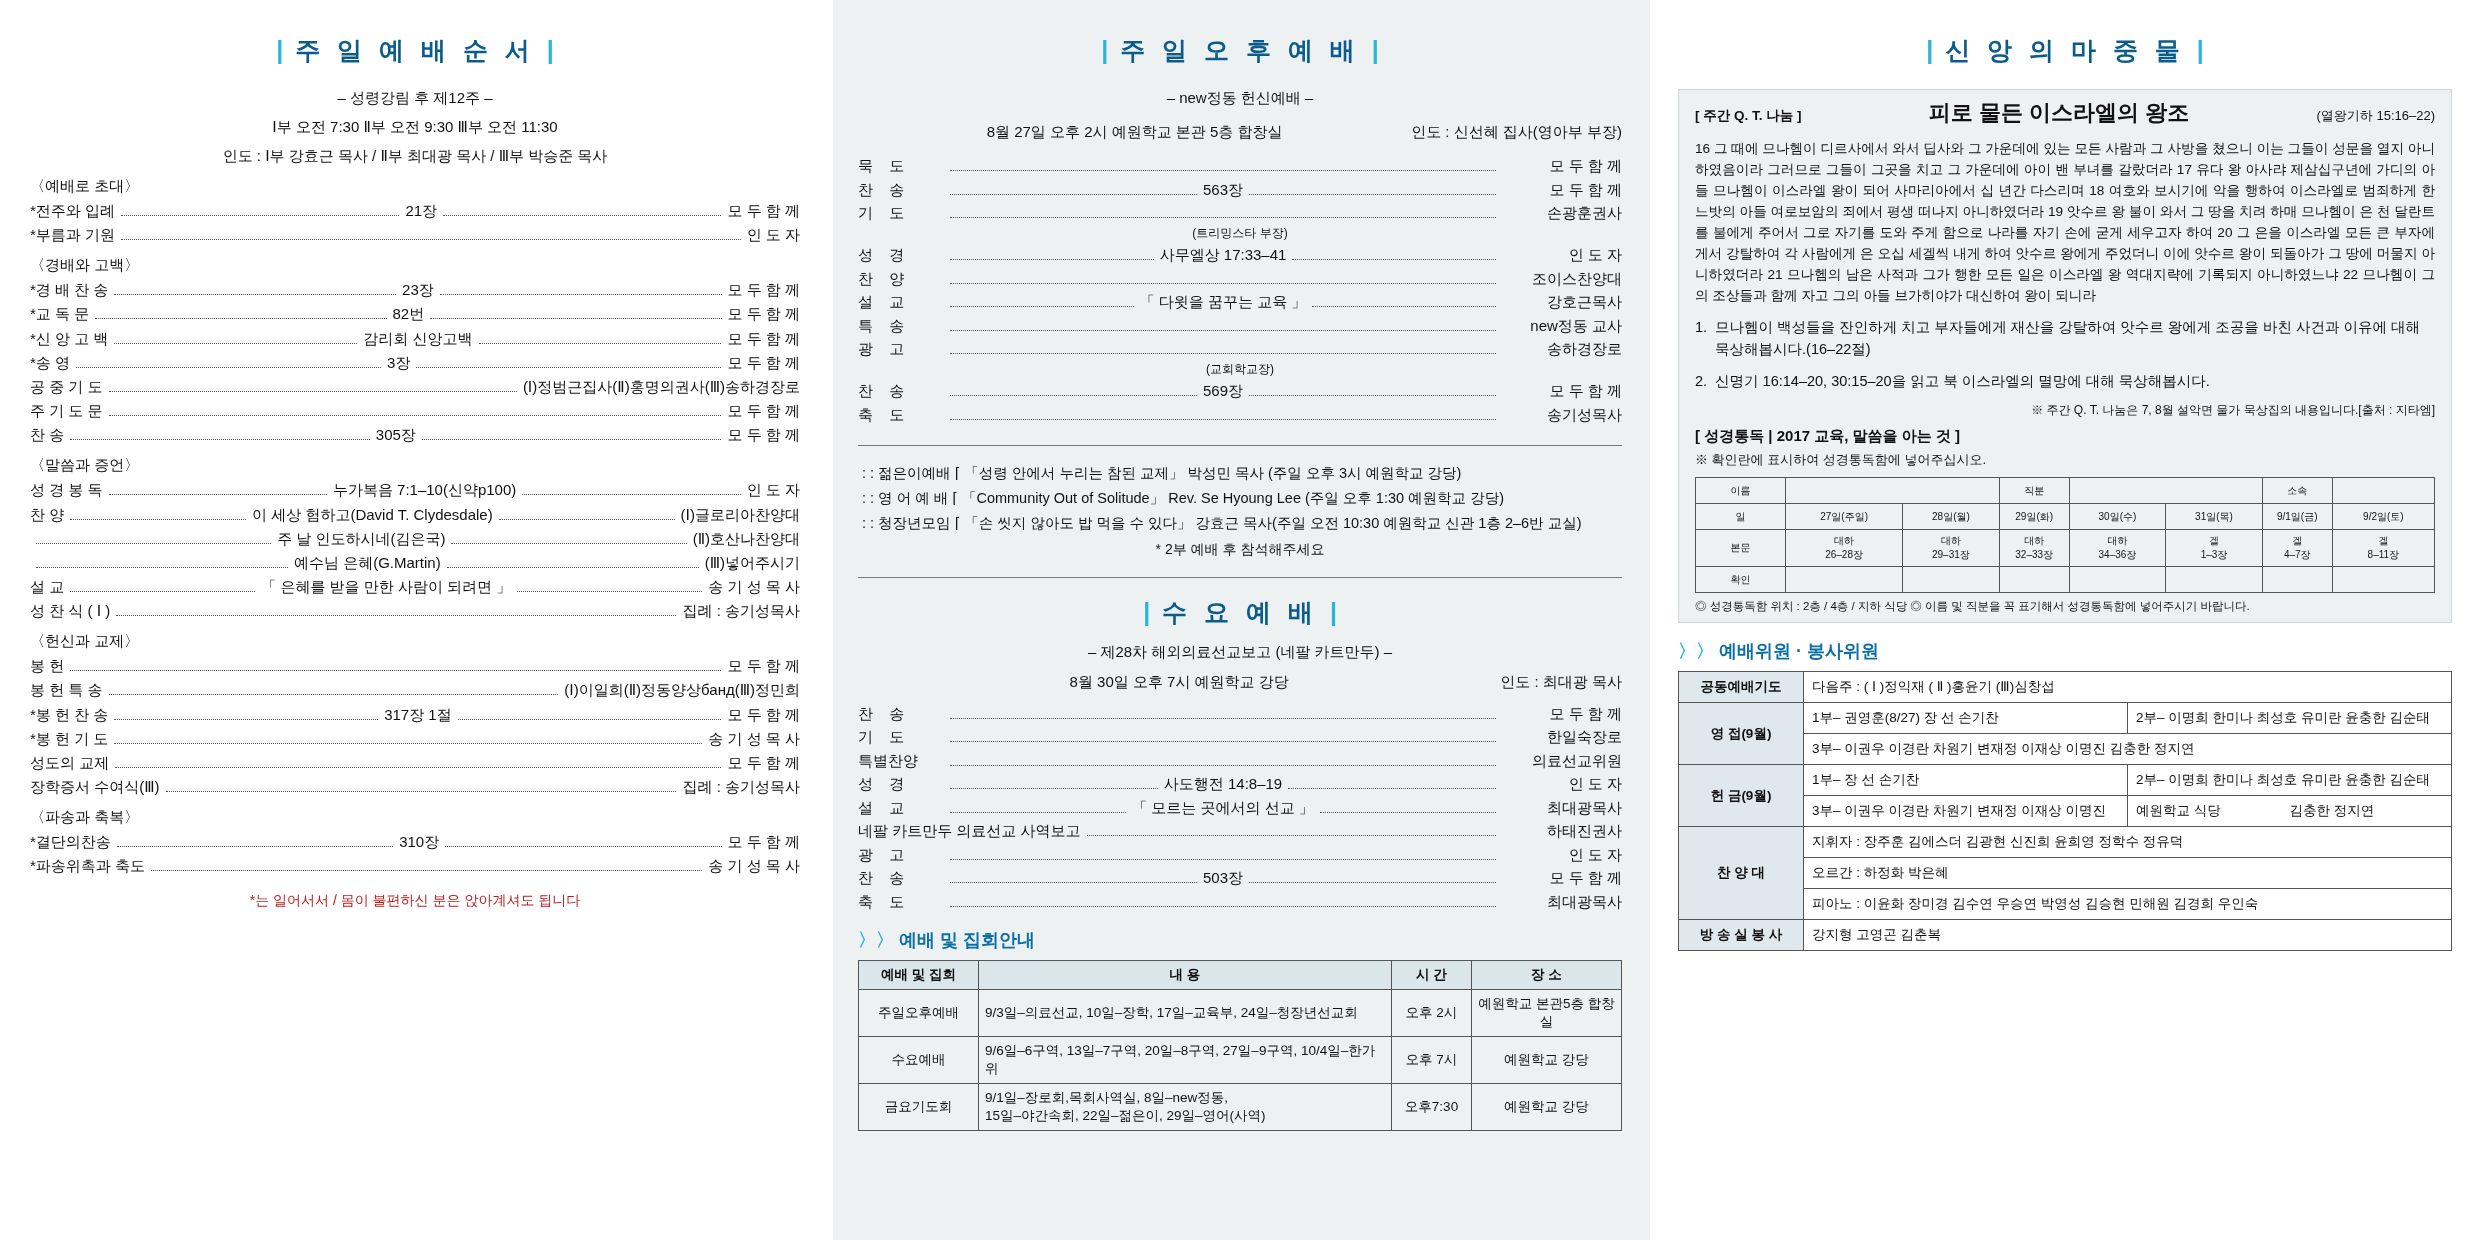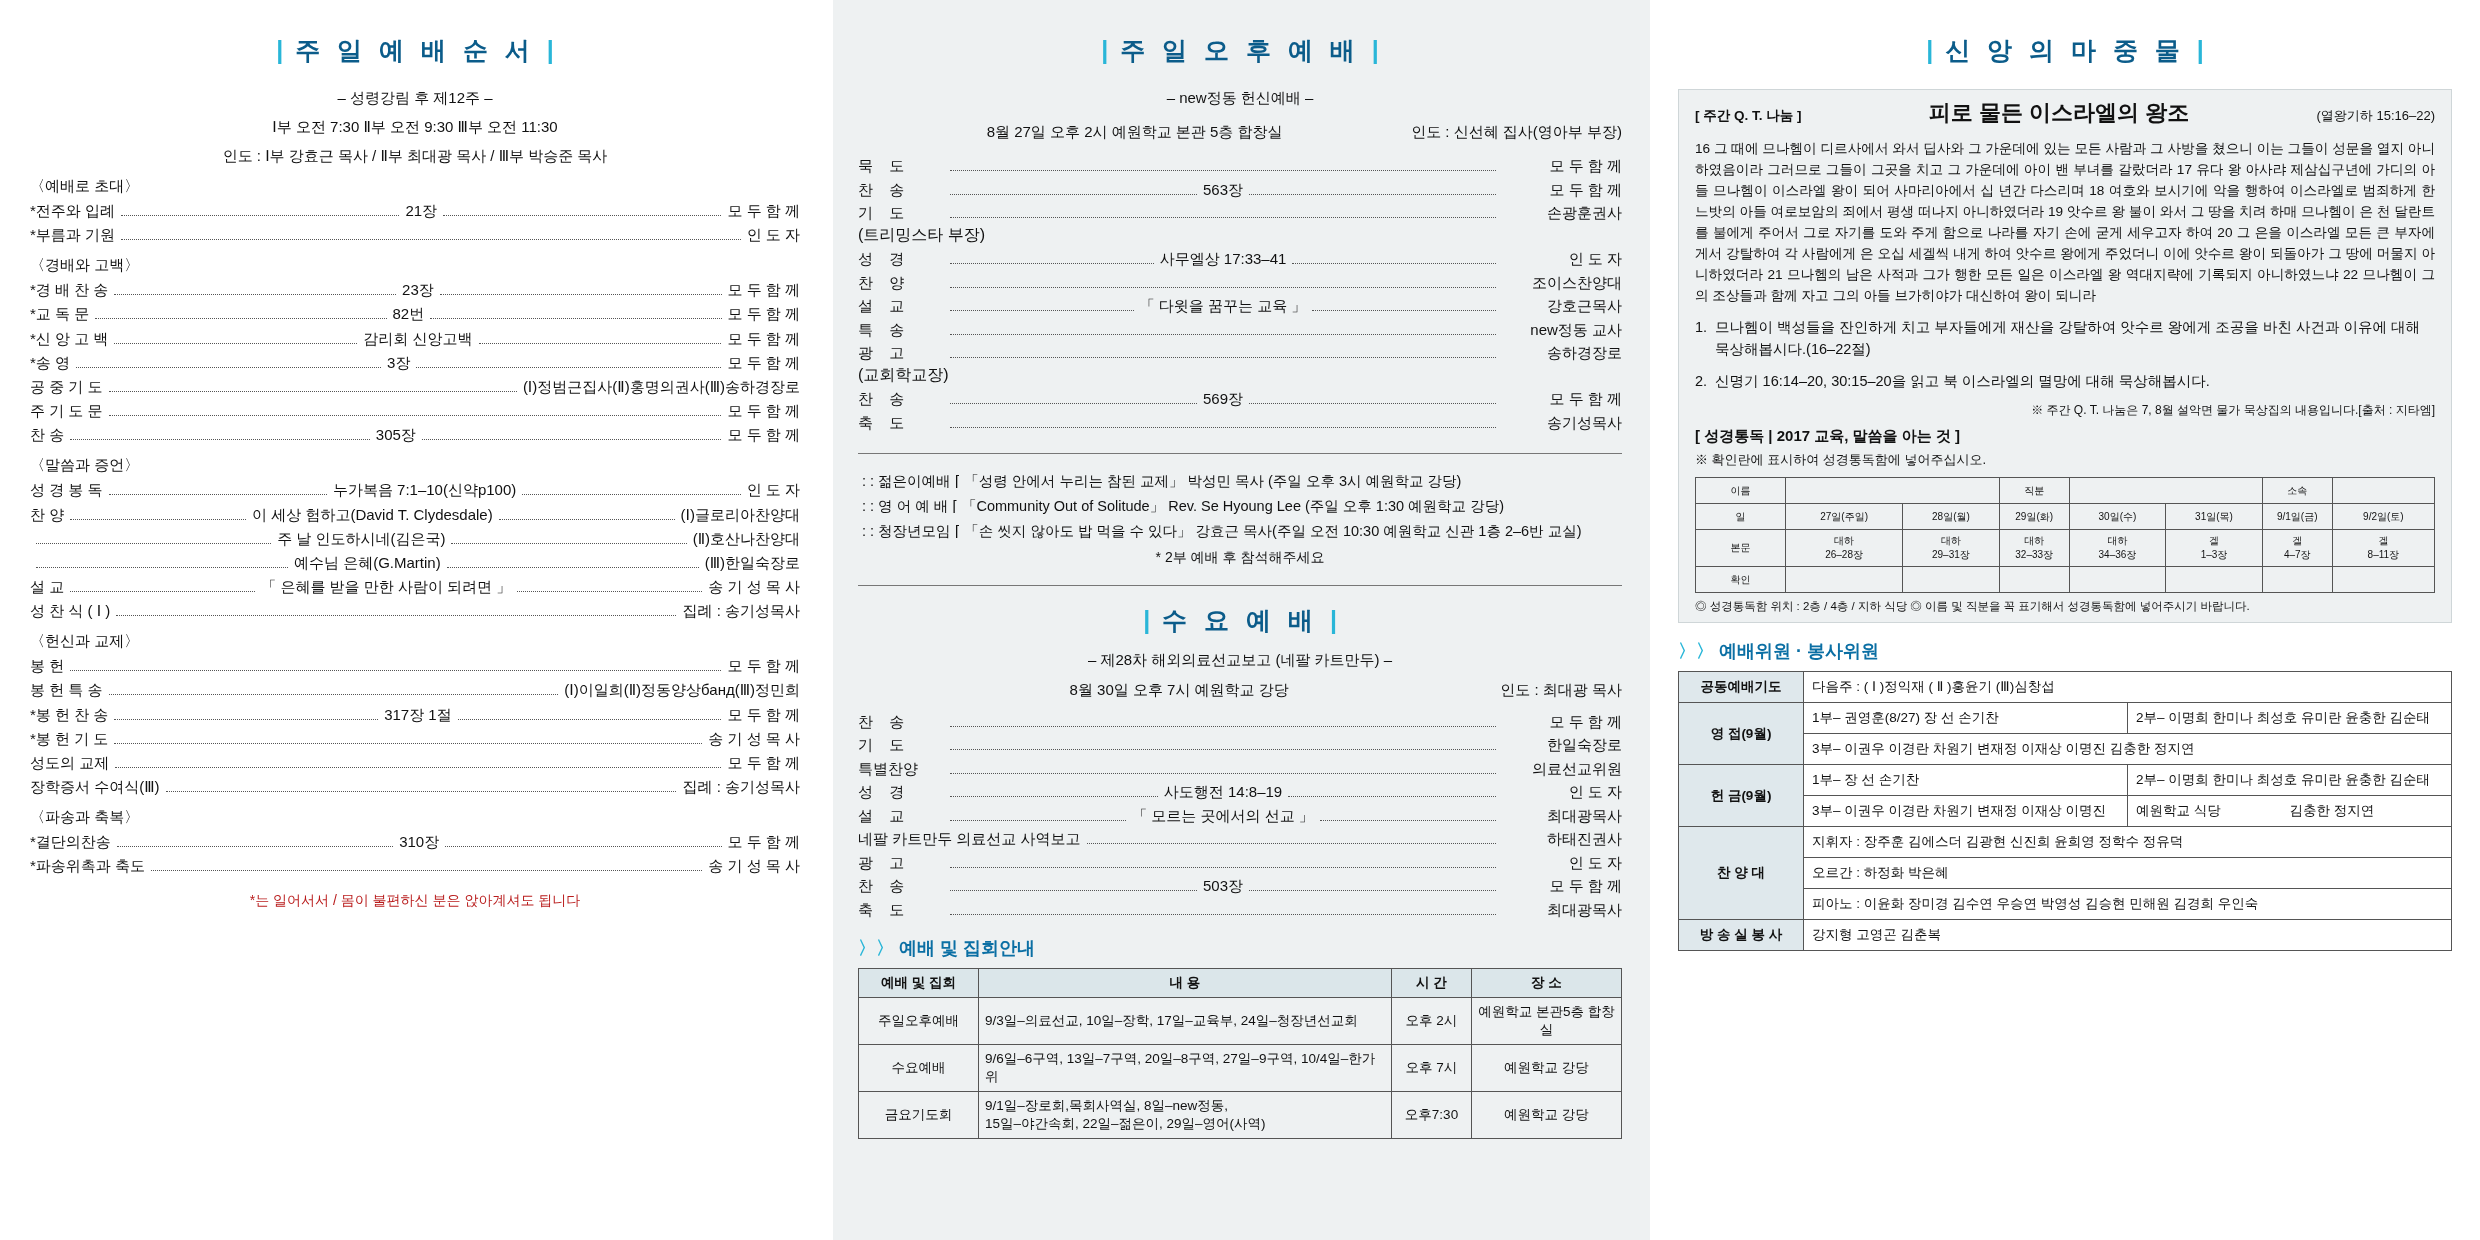--- a/index.html
+++ b/index.html
@@ -48,21 +48,21 @@
   .row .mid { white-space:nowrap; }
   .row .who { white-space:nowrap; text-align:right; }
 
   .note { text-align:center; color:#b91c1c; font-size:14px; margin-top:16px; }
   .c2sub { text-align:center; font-size:15px; margin:8px 0 14px 0; }
   .c2row { display:flex; align-items:flex-end; font-size:15px; line-height:20px; margin:3.5px 0; }
   .c2row .lab { width:86px; white-space:nowrap; letter-spacing:6px; }
   .c2row .dots { flex:1 1 auto; border-bottom:1.5px dotted #555; margin:0 6px 5px 6px; }
   .c2row .mid { white-space:nowrap; }
   .c2row .who { white-space:nowrap; min-width:120px; text-align:right; }
-  .small-right { text-align:left; font-size:16px; margin:-2px 0 3px 0; }
+  .small-right { text-align:center; font-size:12px; margin:-2px 0 3px 0; }
 
   .boxnotes { border-top:1.5px solid #777; border-bottom:1.5px solid #777; padding:12px 4px; margin:20px 0 18px 0; }
   .boxnotes div { font-size:14.5px; margin:6px 0; }
   .boxnotes .star { text-align:center; font-size:14px; margin-top:8px; }
 
   .h-sub { color:#0b6fa4; font-weight:bold; font-size:18px; margin:16px 0 8px 0; }
   .h-sub .chev { color:#29b6d8; }
 
   table { border-collapse:collapse; width:100%; font-size:13.5px; }
   .tbl1 th, .tbl1 td { border:1px solid #555; padding:5px 6px; text-align:center; }
@@ -191,21 +191,21 @@
         <span class="dots"></span>
         <span class="mid">주 날 인도하시네(김은국)</span>
         <span class="dots"></span>
         <span class="who">(Ⅱ)호산나찬양대</span>
       </div>
     <div class="row">
         <span class="lab"></span>
         <span class="dots"></span>
         <span class="mid">예수님 은혜(G.Martin)</span>
         <span class="dots"></span>
-        <span class="who">(Ⅲ)한일숙장로</span>
+        <span class="who">(Ⅲ)넣어주시기</span>
       </div>
     <div class="row">
         <span class="lab">설        교</span>
         <span class="dots"></span>
         <span class="mid">「 은혜를 받을 만한 사람이 되려면 」</span>
         <span class="dots"></span>
         <span class="who">송 기 성 목 사</span>
       </div>
     <div class="row">
         <span class="lab">성 찬 식 ( Ⅰ )</span>

